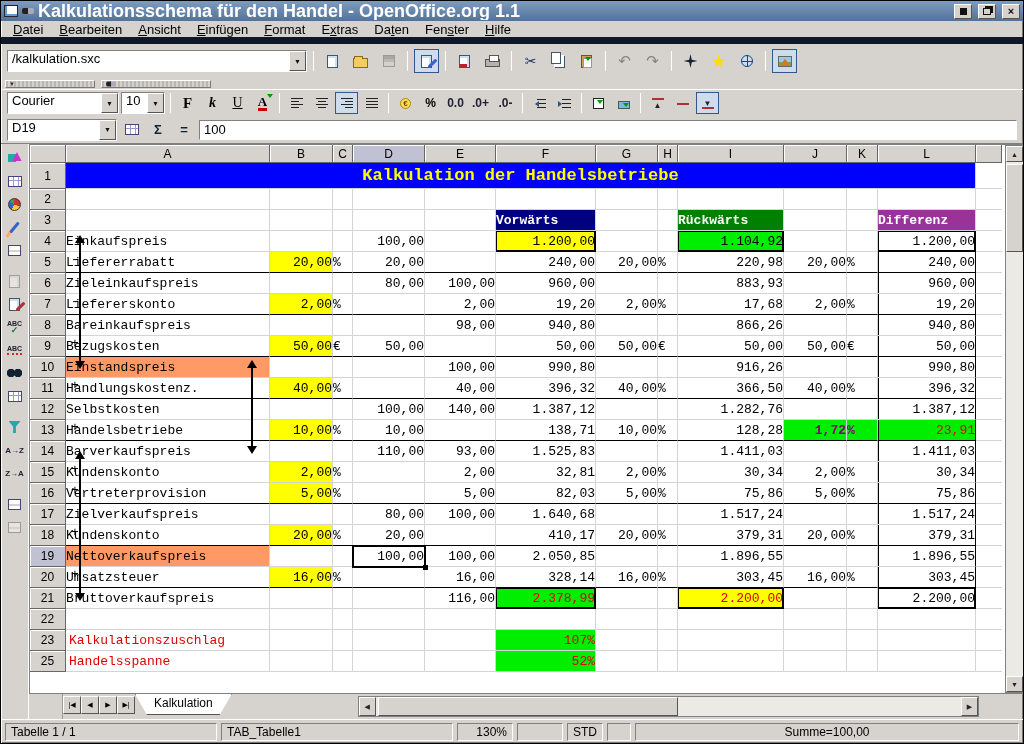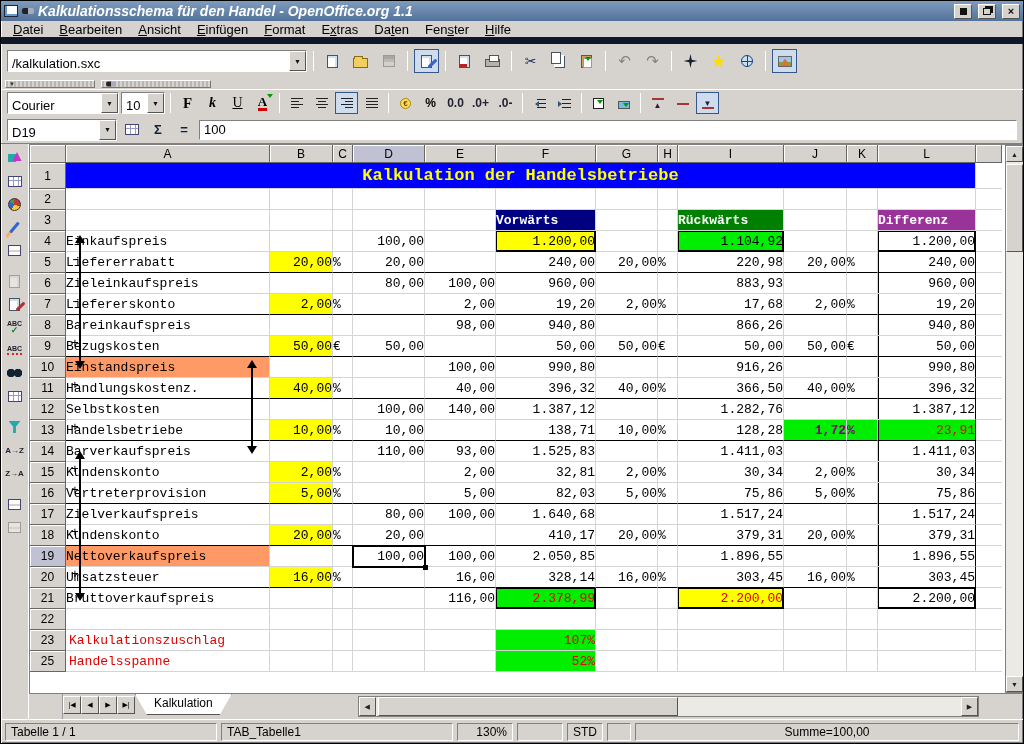--- a/index.html
+++ b/index.html
@@ -5,33 +5,33 @@
   html,body{margin:0;padding:0;}
   body{width:1024px;height:744px;overflow:hidden;font-family:"Liberation Sans",sans-serif;background:#d6d3ce;}
   *{box-sizing:border-box;}
   .window{width:1024px;height:744px;border:1px solid #000;box-shadow:inset 1px 1px 0 #fff, inset -1px -1px 0 #777;
     background:#d6d3ce;display:flex;flex-direction:column;}
   
   .titlebar{height:20px;background:linear-gradient(180deg,#7e9cbd,#53729a);display:flex;align-items:center;
     padding:0 3px;gap:4px;flex:0 0 auto;}
   .app-ico{width:14px;height:12px;background:#fff;border:1px solid #223;box-shadow:inset 2px -2px 0 #69c;}
   .pin-ico{width:12px;height:6px;background:linear-gradient(90deg,#222 0 6px,#aab 6px);border-radius:2px;}
-  .title-text{color:#fff;font-weight:bold;font-size:14px;flex:1;white-space:nowrap;overflow:hidden;line-height:18px;font-style:italic;}
+  .title-text{color:#fff;font-weight:bold;font-size:18px;flex:1;white-space:nowrap;overflow:hidden;line-height:18px;}
   .winbtn{width:18px;height:15px;background:#d6d3ce;border:1px solid;border-color:#fff #555 #555 #fff;
     display:flex;align-items:center;justify-content:center;margin-left:2px;font-size:11px;font-weight:bold;color:#111;padding:0;}
   .glyph-min{width:7px;height:7px;background:#111;}
   .glyph-max{width:8px;height:7px;border:1px solid #111;box-shadow:2px -2px 0 -0px #111;}
   
   .menubar{height:23px;display:flex;align-items:center;padding:0 4px;font-size:13px;flex:0 0 auto;
     border-bottom:7px solid #0f172a;}
   .menu-item{padding:2px 8px;white-space:nowrap;color:#000;}
   .menu-item u{text-decoration:underline;}
   
   .funcbar{height:34px;display:flex;align-items:center;gap:3px;padding:0 6px;flex:0 0 auto;}
-  .combo{height:22px;background:#fff;border:1px solid;border-color:#808080 #fff #fff #808080;display:flex;align-items:flex-end;font-size:13px;}
+  .combo{height:22px;background:#fff;border:1px solid;border-color:#808080 #fff #fff #808080;display:flex;align-items:flex-start;font-size:13px;}
   .combo .cval{flex:1;padding:0 4px;font-family:"Liberation Sans",sans-serif;white-space:nowrap;overflow:hidden;}
   .combo .cbtn{width:17px;height:100%;background:#d6d3ce;border:1px solid;border-color:#fff #555 #555 #fff;
     display:flex;align-items:center;justify-content:center;font-size:7px;color:#111;}
   .url-combo{width:300px;}
   .tbtn{width:25px;height:24px;border:1px solid transparent;background:transparent;display:flex;align-items:center;justify-content:center;padding:0;position:relative;}
   .tbtn.pressed{border:1px solid #35568a;background:#cfdcee;}
   .tbtn.disabled{opacity:.4;filter:grayscale(1);}
   .sep{width:1px;height:20px;background:#808080;border-right:1px solid #fff;margin:0 3px;flex:0 0 auto;}
   .handlestrip{height:12px;display:flex;align-items:center;gap:6px;padding:0 4px;flex:0 0 auto;border-bottom:1px solid #fff;}
   .grip{height:8px;width:90px;border:1px solid;border-color:#fff #777 #777 #fff;

